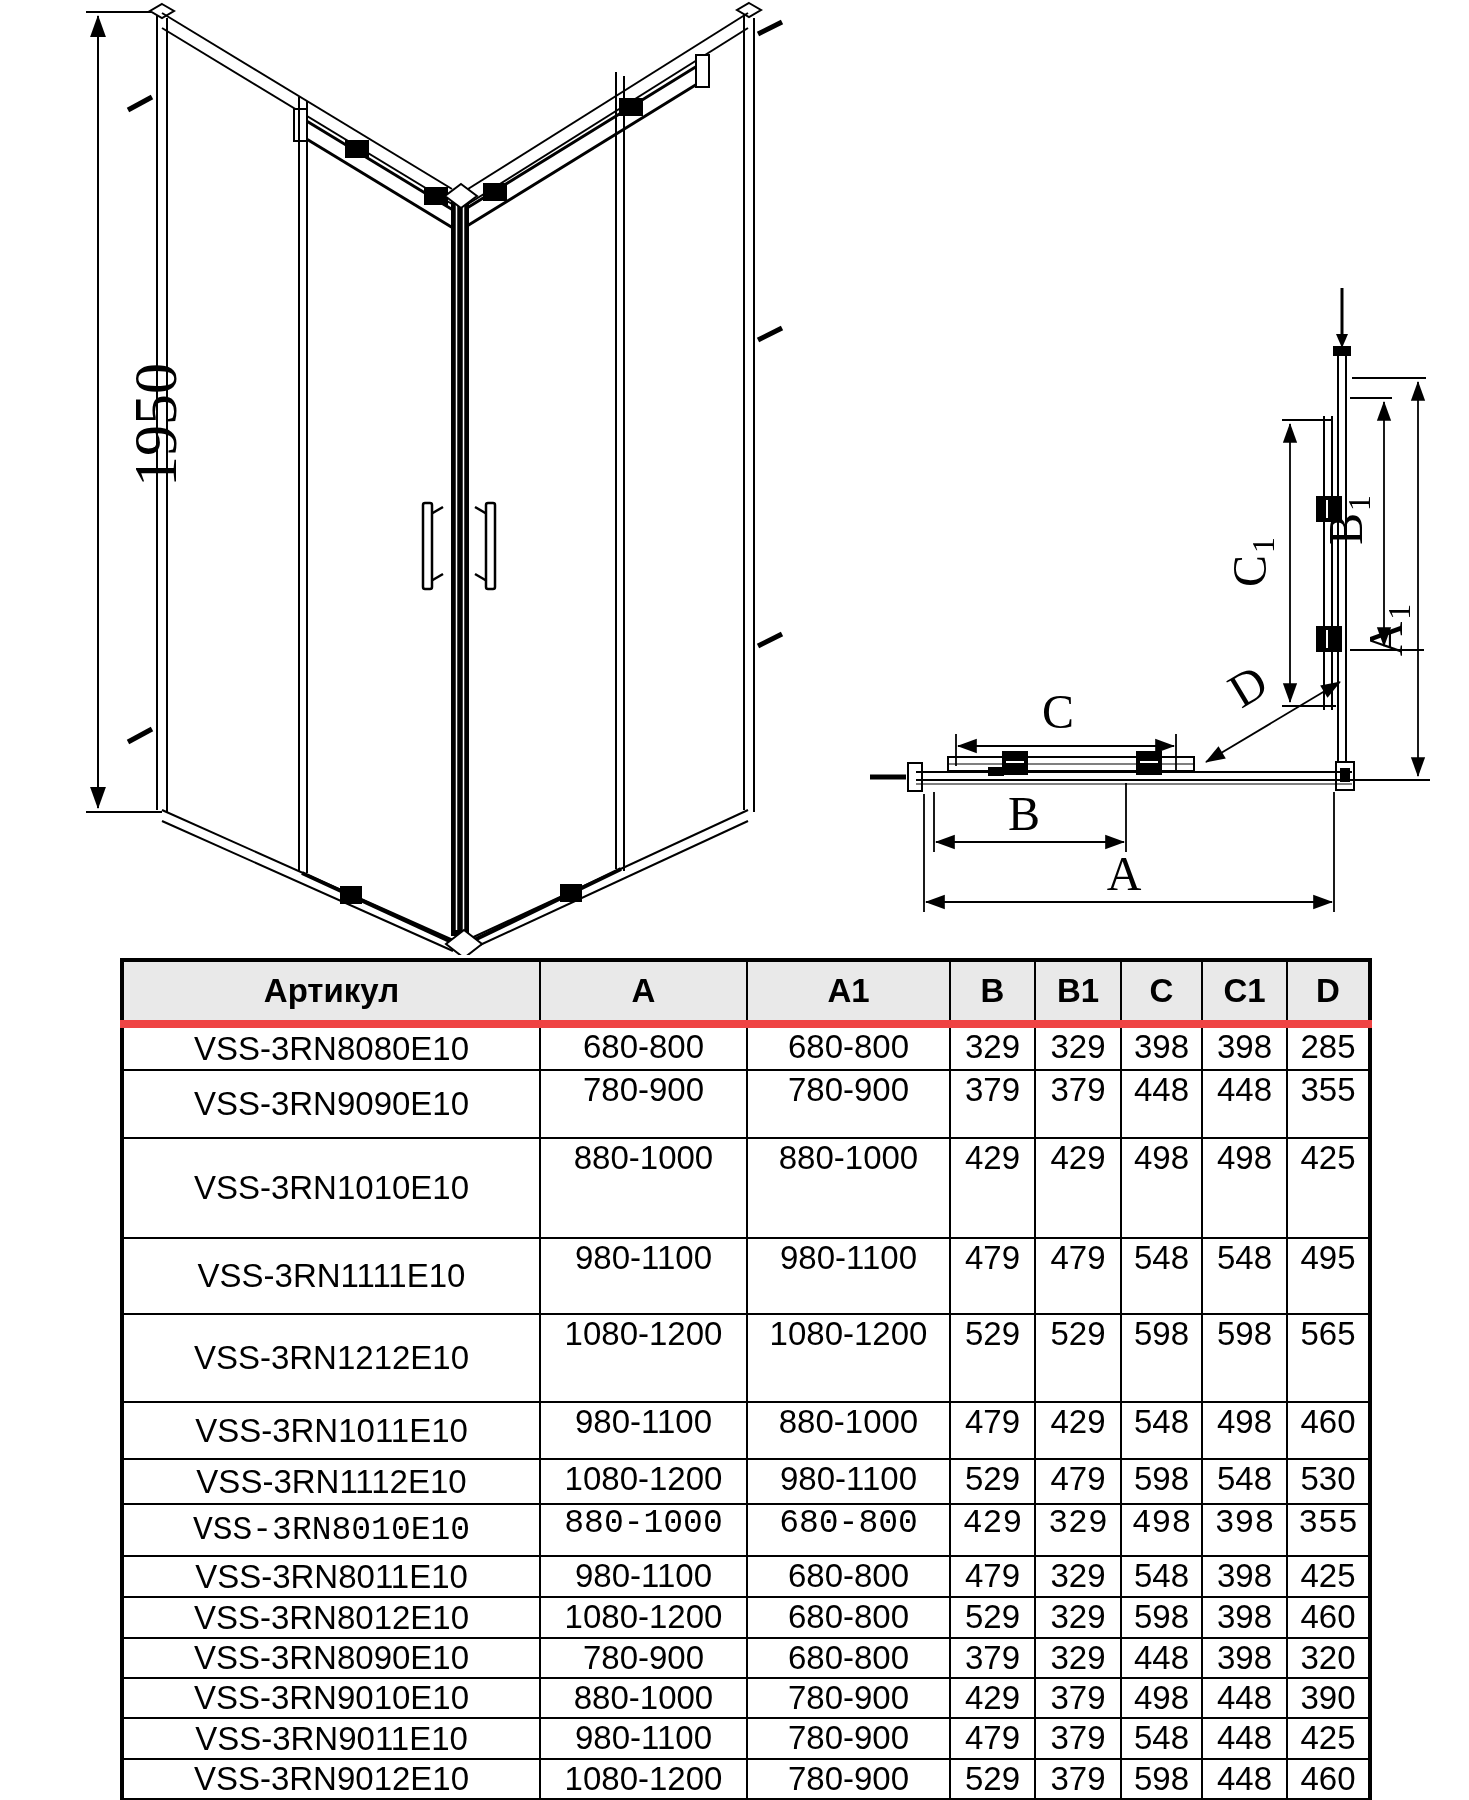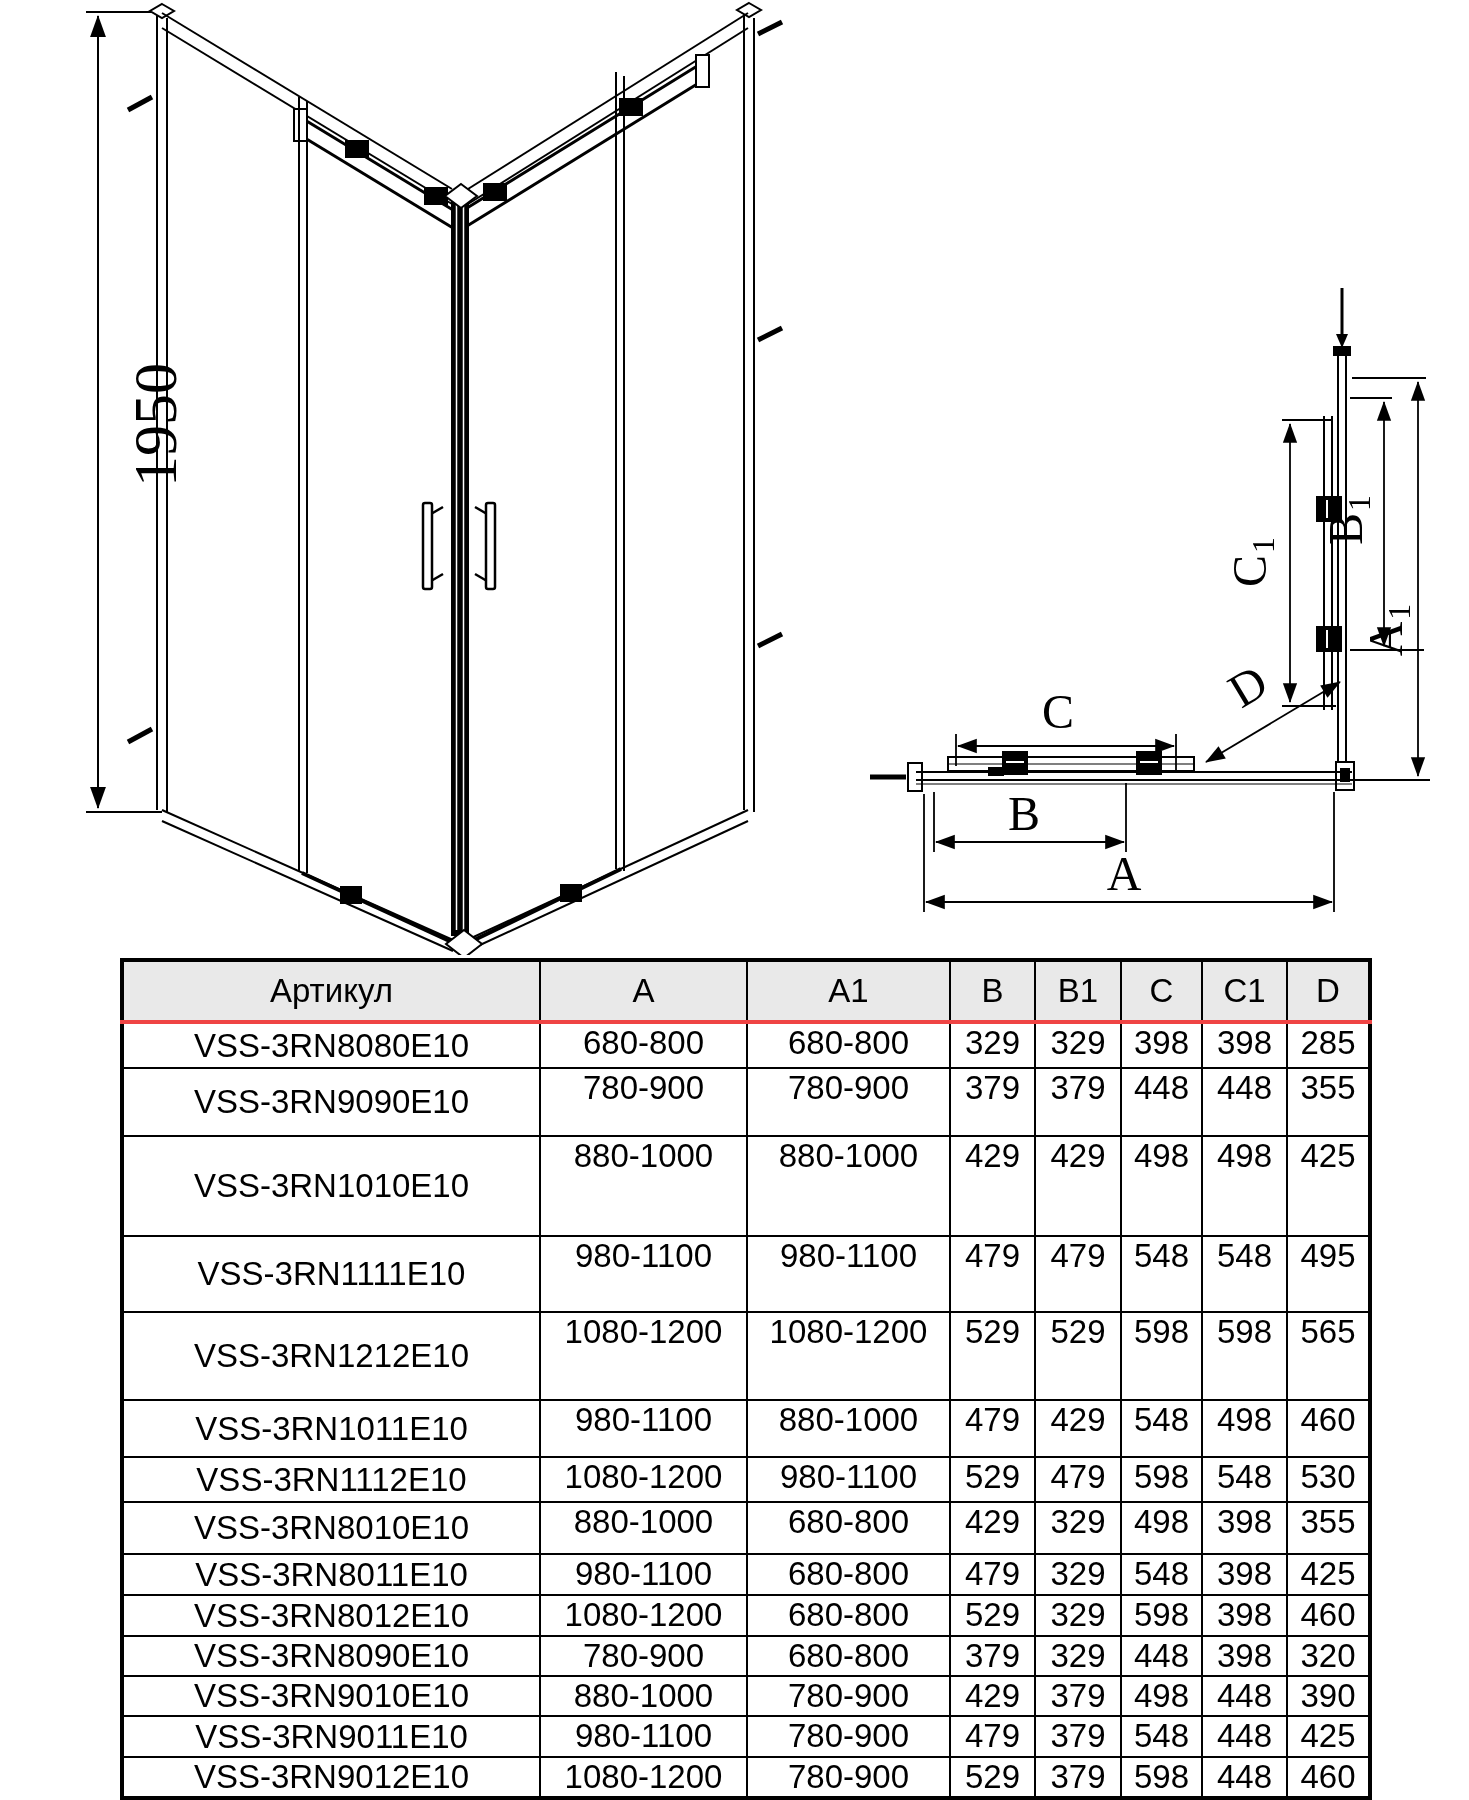--- a/index.html
+++ b/index.html
@@ -6,21 +6,21 @@
   .page { position:relative; width:1469px; height:1800px; background:#fff; overflow:hidden;
           font-family:"Liberation Sans", sans-serif; color:#000; }
   svg text { fill:#000; }
   .dimtext { font-family:"Liberation Serif", serif; font-size:48px; }
   .dimtext-big { font-family:"Liberation Serif", serif; font-size:62px; }
   table.spec { position:absolute; left:120px; top:958px; width:1248px;
                border-collapse:collapse; table-layout:fixed;
                font-size:33px; }
   table.spec th, table.spec td { border:2px solid #000; text-align:center; padding:0; overflow:hidden; }
   table.spec { border:4px solid #000; }
-  table.spec th { background:#e9e9e9; font-weight:normal; height:58px; border-bottom:4px solid #ef4444; }
+  table.spec th { background:#e9e9e9; font-weight:bold; height:58px; border-bottom:8px solid #ef4444; }
   td.c-article { vertical-align:middle; }
   td.c-val { vertical-align:top; padding-top:4px; }
   tr.partial td { border-top:4px solid #000; height:22px; }
 </style>
 </head>
 <body>
 
 <div class="page">
 
 <svg width="1469" height="955" viewBox="0 0 1469 955" style="position:absolute;left:0;top:0;" stroke-linecap="butt">
@@ -280,21 +280,21 @@
         <tr style="height: 45px;">
           <td class="c-article">VSS-3RN1112E10</td>
           <td class="c-val">1080-1200</td>
           <td class="c-val">980-1100</td>
           <td class="c-val">529</td>
           <td class="c-val">479</td>
           <td class="c-val">598</td>
           <td class="c-val">548</td>
           <td class="c-val">530</td>
         </tr>
-        <tr style="height: 52px;">
+        <tr style="height: 52px; font-family: Liberation Mono, monospace;">
           <td class="c-article">VSS-3RN8010E10</td>
           <td class="c-val">880-1000</td>
           <td class="c-val">680-800</td>
           <td class="c-val">429</td>
           <td class="c-val">329</td>
           <td class="c-val">498</td>
           <td class="c-val">398</td>
           <td class="c-val">355</td>
         </tr>
         <tr style="height: 41px;">

